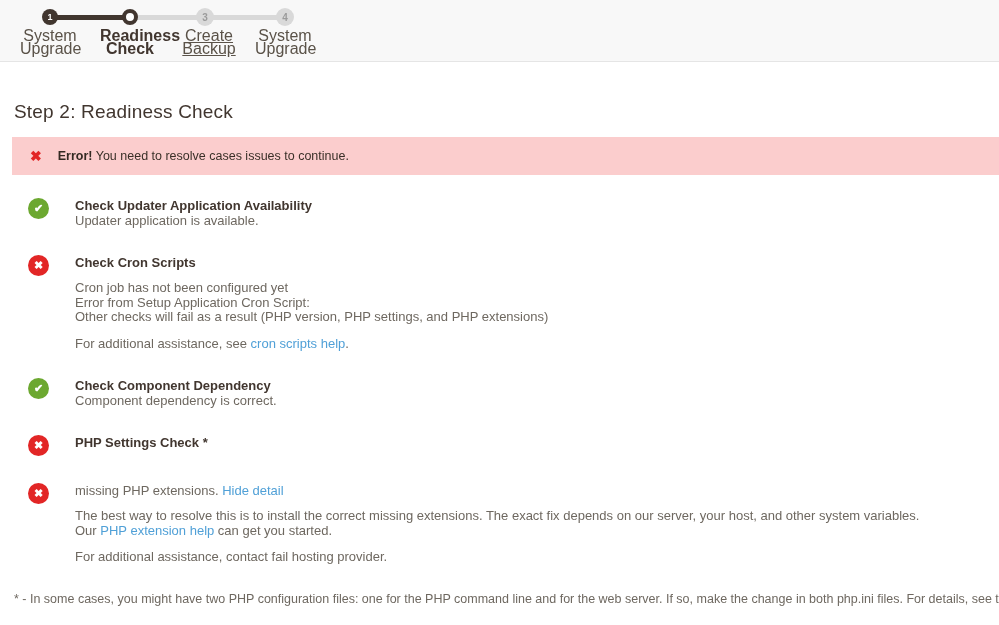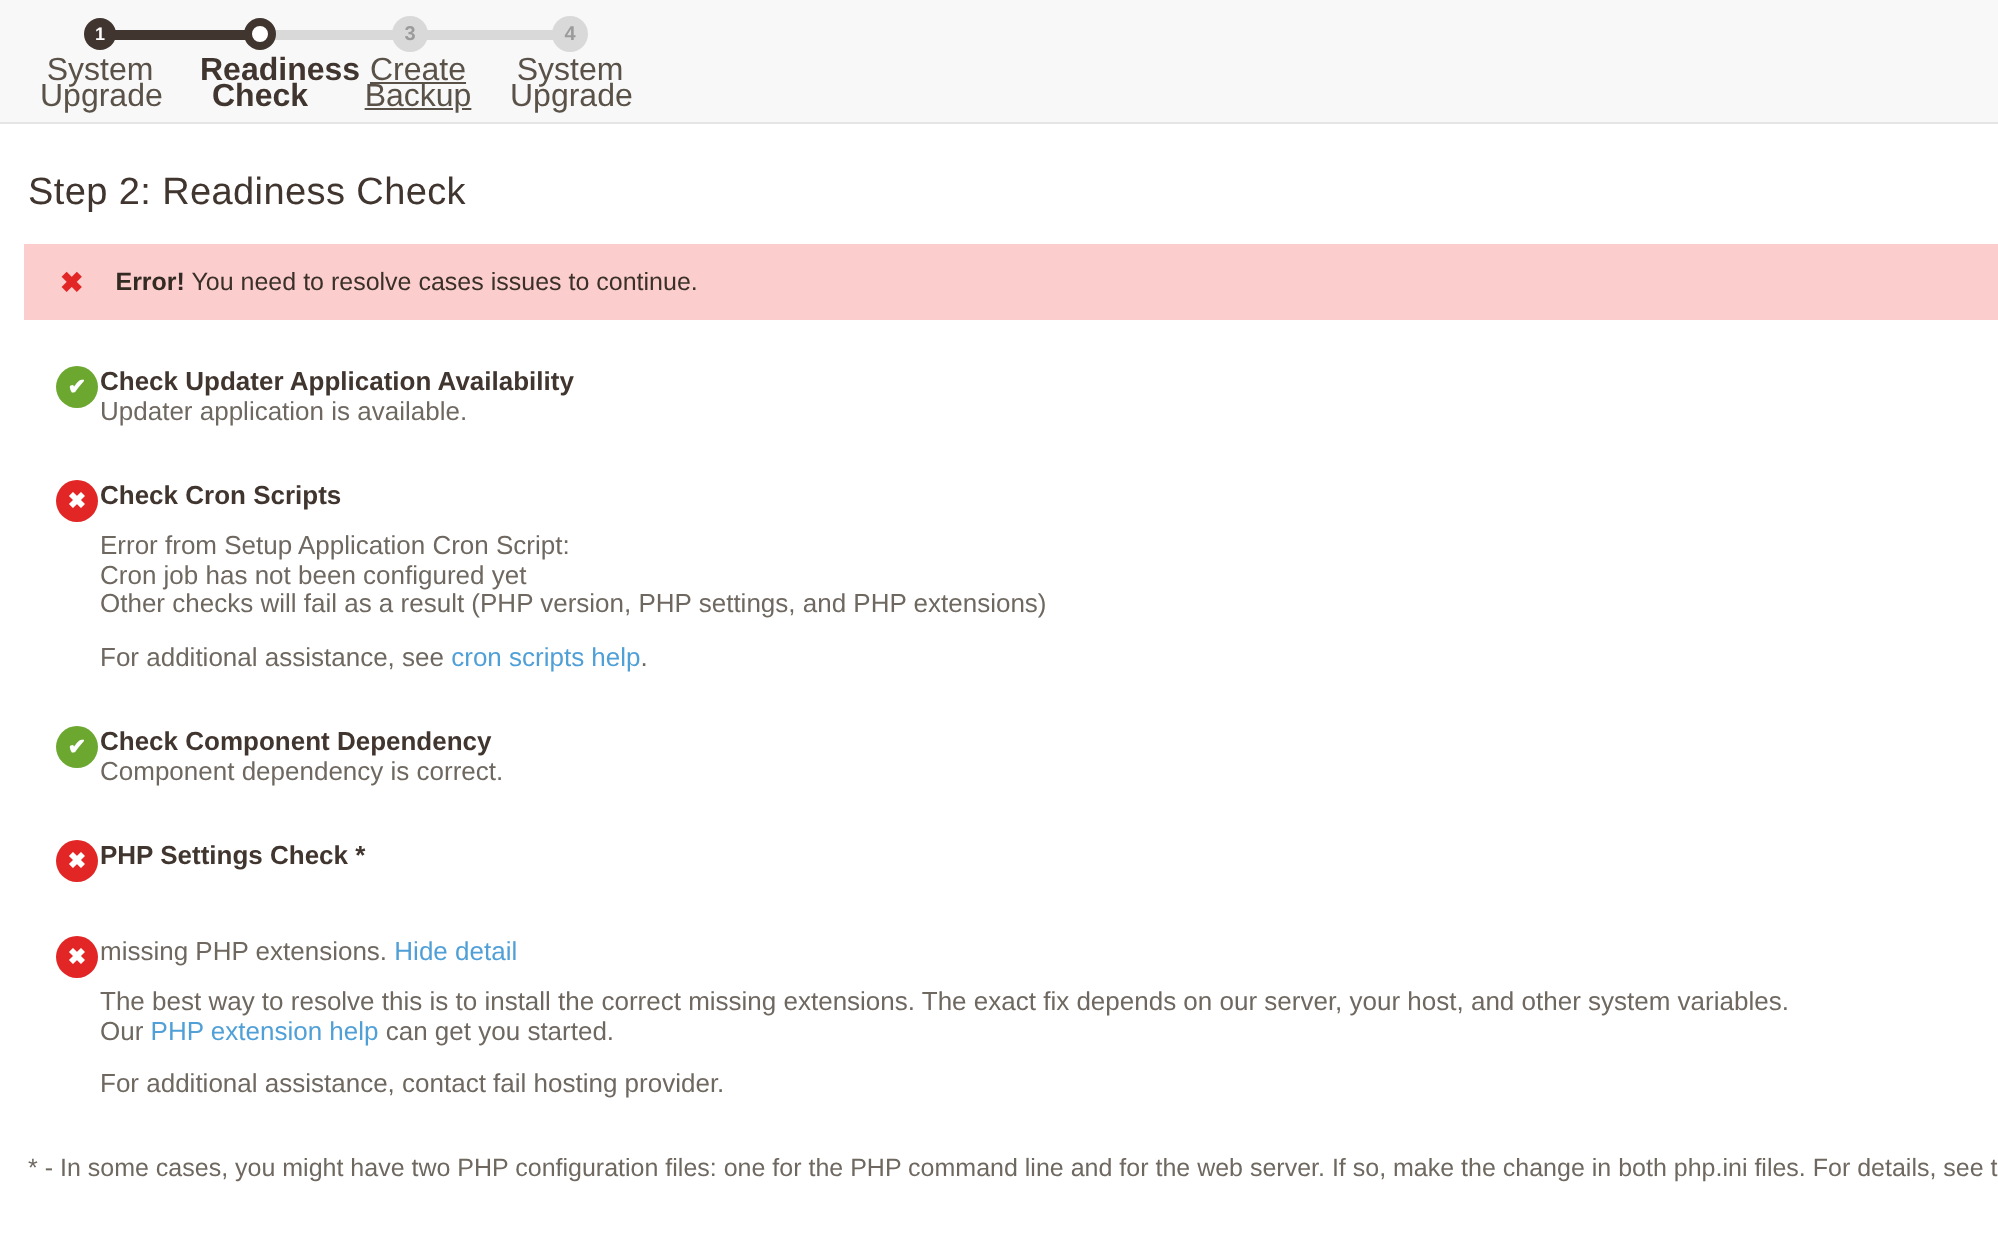--- a/index.html
+++ b/index.html
@@ -14,38 +14,38 @@
   .circle { position:absolute; border-radius:50%; display:flex; align-items:center;
     justify-content:center; z-index:2; font-size:9px; font-weight:bold; }
   .circle.done { top:9px; width:16px; height:16px; background:#41362f; color:#fff; }
   .circle.current { top:9px; width:16px; height:16px; background:#fff; border:4px solid #41362f; }
   .circle.future { top:8px; width:18px; height:18px; background:#d9d9d9; color:#9b9b9b; font-size:10px; }
   .slabel { position:absolute; top:30px; text-align:center; font-size:16px;
     line-height:12.5px; color:#5a5248; }
   .slabel.current { font-weight:bold; color:#41362f; }
 
   
-  h1 { margin:22px 0 12px 14px; font-size:19px; line-height:26px; font-weight:400;
+  h1 { margin:37px 0 12px 14px; font-size:19px; line-height:26px; font-weight:400;
     color:#41362f; letter-spacing:.2px; }
 
   
   .banner { margin-left:12px; height:38px; background:#fbcdcd; display:flex;
     align-items:center; padding-left:18px; }
   .banner .x-glyph { color:#e22626; font-size:14px; font-weight:bold; margin-right:16px; }
   .banner p { font-size:12.5px; color:#3a3028; }
   .banner b { color:#332a23; }
 
   
   .checks { margin:23px 0 0 28px; }
   .check-row { display:flex; align-items:flex-start; margin-bottom:27px; }
   .badge { flex:0 0 21px; width:21px; height:21px; border-radius:50%; color:#fff;
     display:flex; align-items:center; justify-content:center; font-size:11px; font-weight:bold; }
   .badge.ok { background:#6ca830; }
   .badge.fail { background:#e22626; }
-  .check-text { margin-left:1px; font-size:13px; line-height:15px; color:#6e6860; }
+  .check-text { margin-left:26px; font-size:13px; line-height:15px; color:#6e6860; }
   .check-title { font-weight:bold; color:#41362f; }
   .details { margin-top:11px; line-height:14.5px; }
   .help-line { margin-top:12px; line-height:14.5px; }
   a.lnk { color:#50a0d7; text-decoration:none; cursor:pointer; }
 
   
   .footnote { margin:20px 0 0 14px; font-size:12.5px; color:#6e6860; white-space:nowrap; }
 </style>
 </head>
 <body>
@@ -92,22 +92,22 @@
       </div>
     </div>
 
     <div class="check-row">
       <div class="badge fail">
           <span>✖</span>
         </div>
       <div class="check-text">
         <div class="check-title">Check Cron Scripts</div>
         <div class="details">
+          <div>Cron job has not been configured yet</div>
           <div>Error from Setup Application Cron Script:</div>
-          <div>Cron job has not been configured yet</div>
           <div>Other checks will fail as a result (PHP version, PHP settings, and PHP extensions)</div>
         </div>
         <div class="help-line"><span>For additional assistance, see </span><a class="lnk">cron scripts help</a><span>.</span></div>
       </div>
     </div>
 
     <div class="check-row">
       <div class="badge ok">
           <span>✔</span>
         </div>

